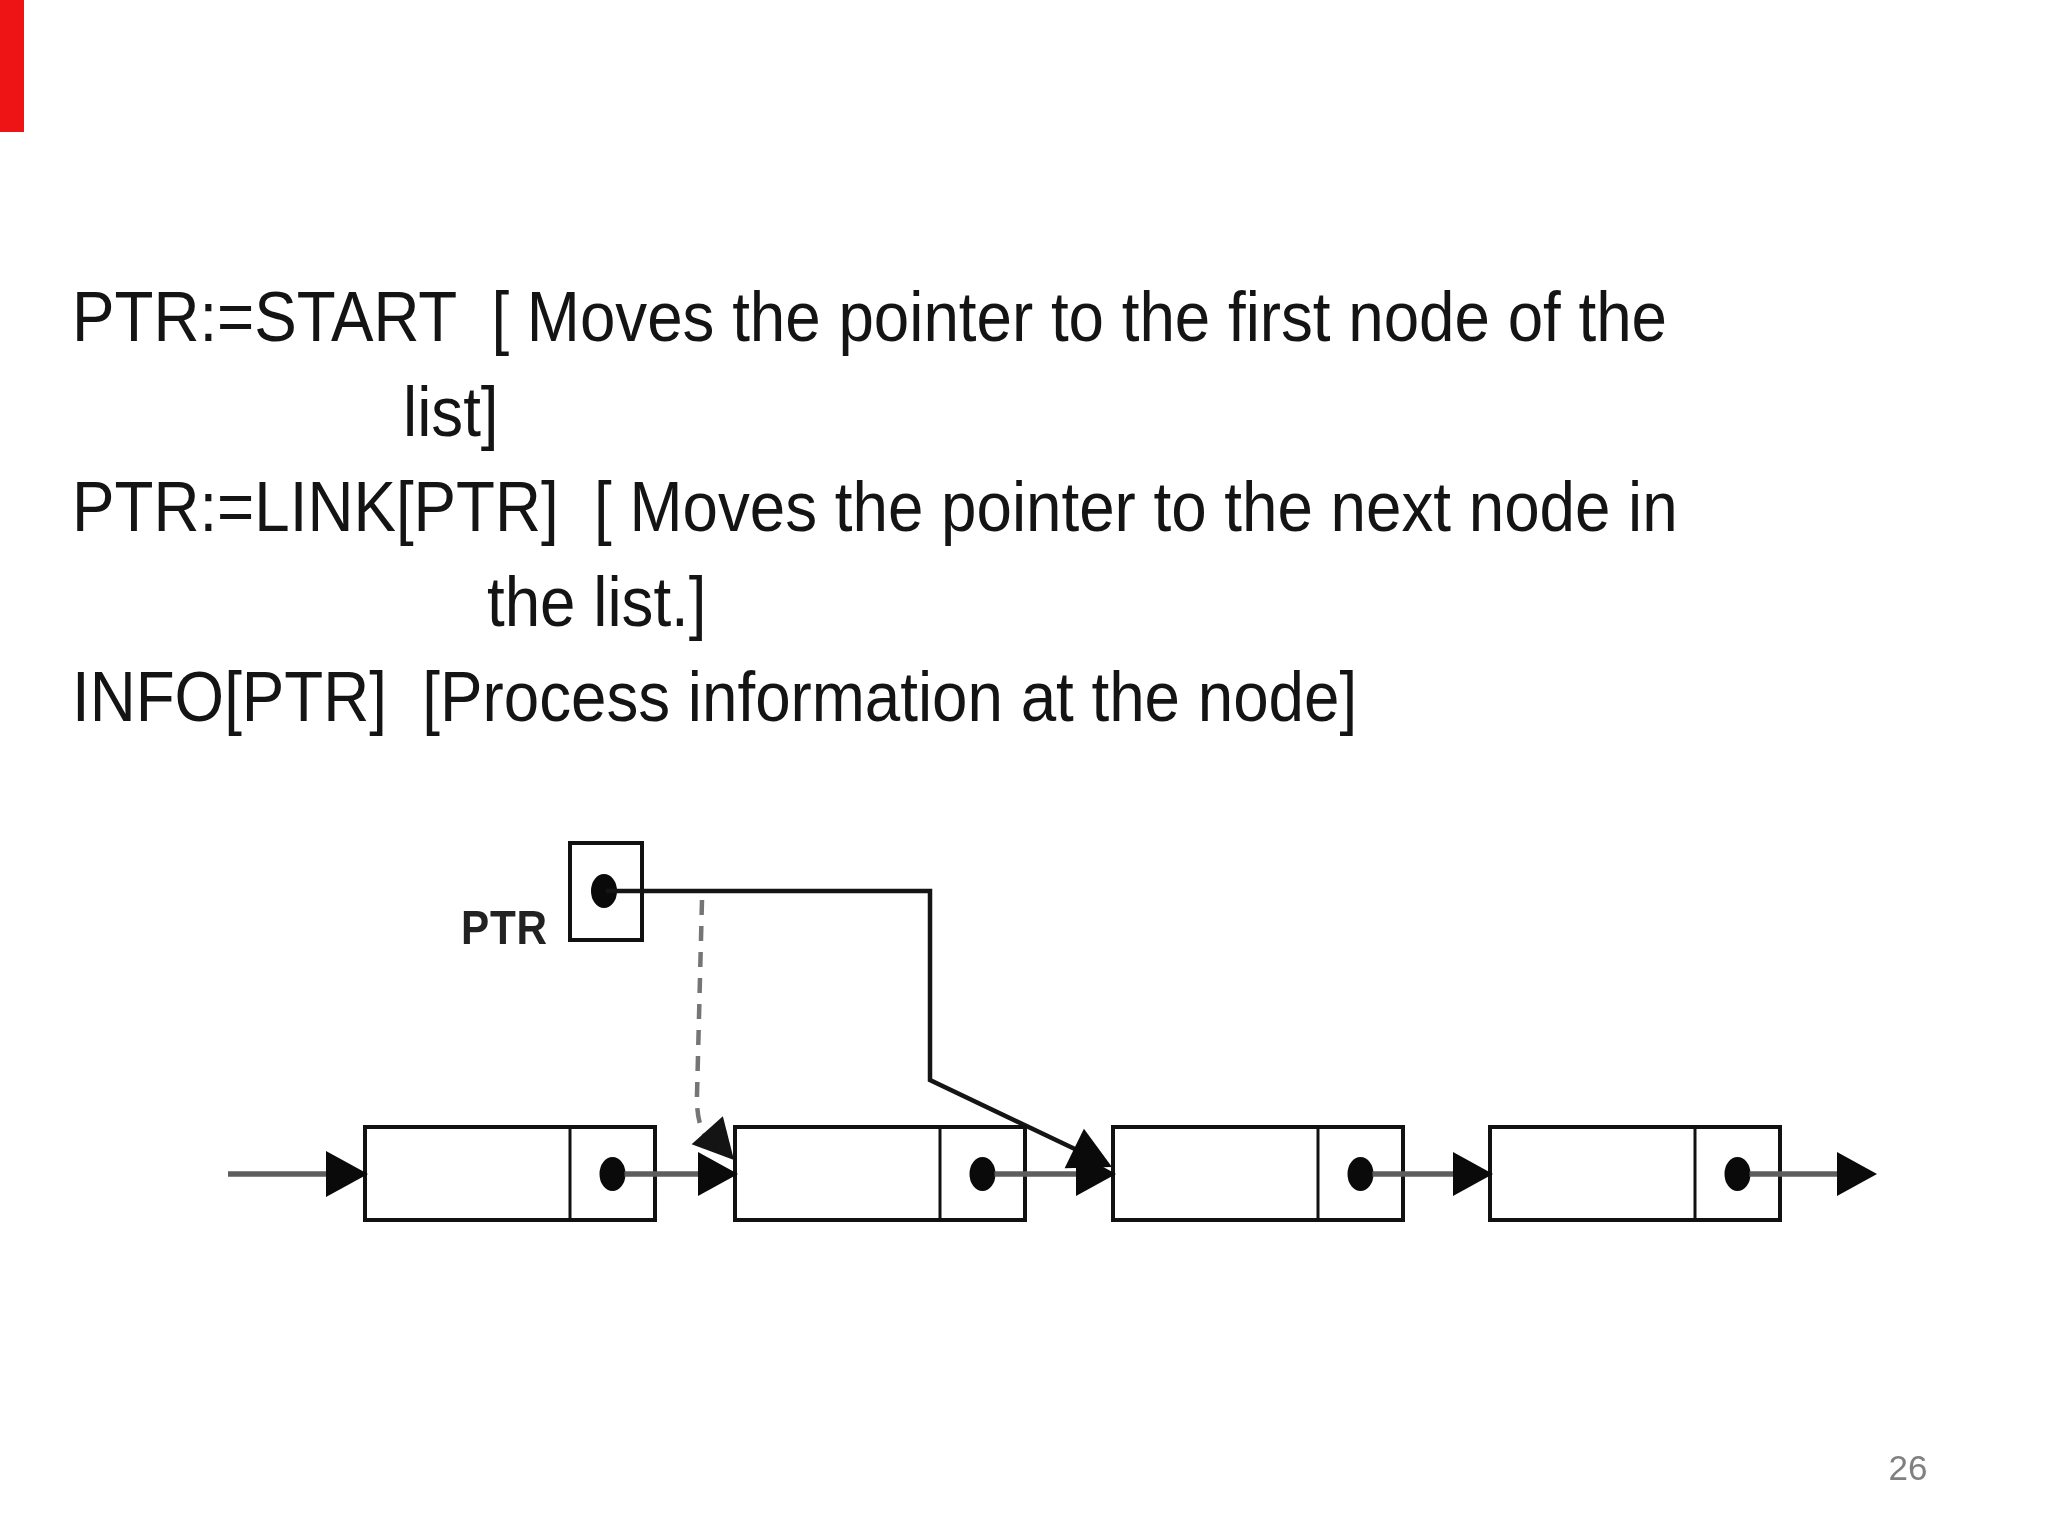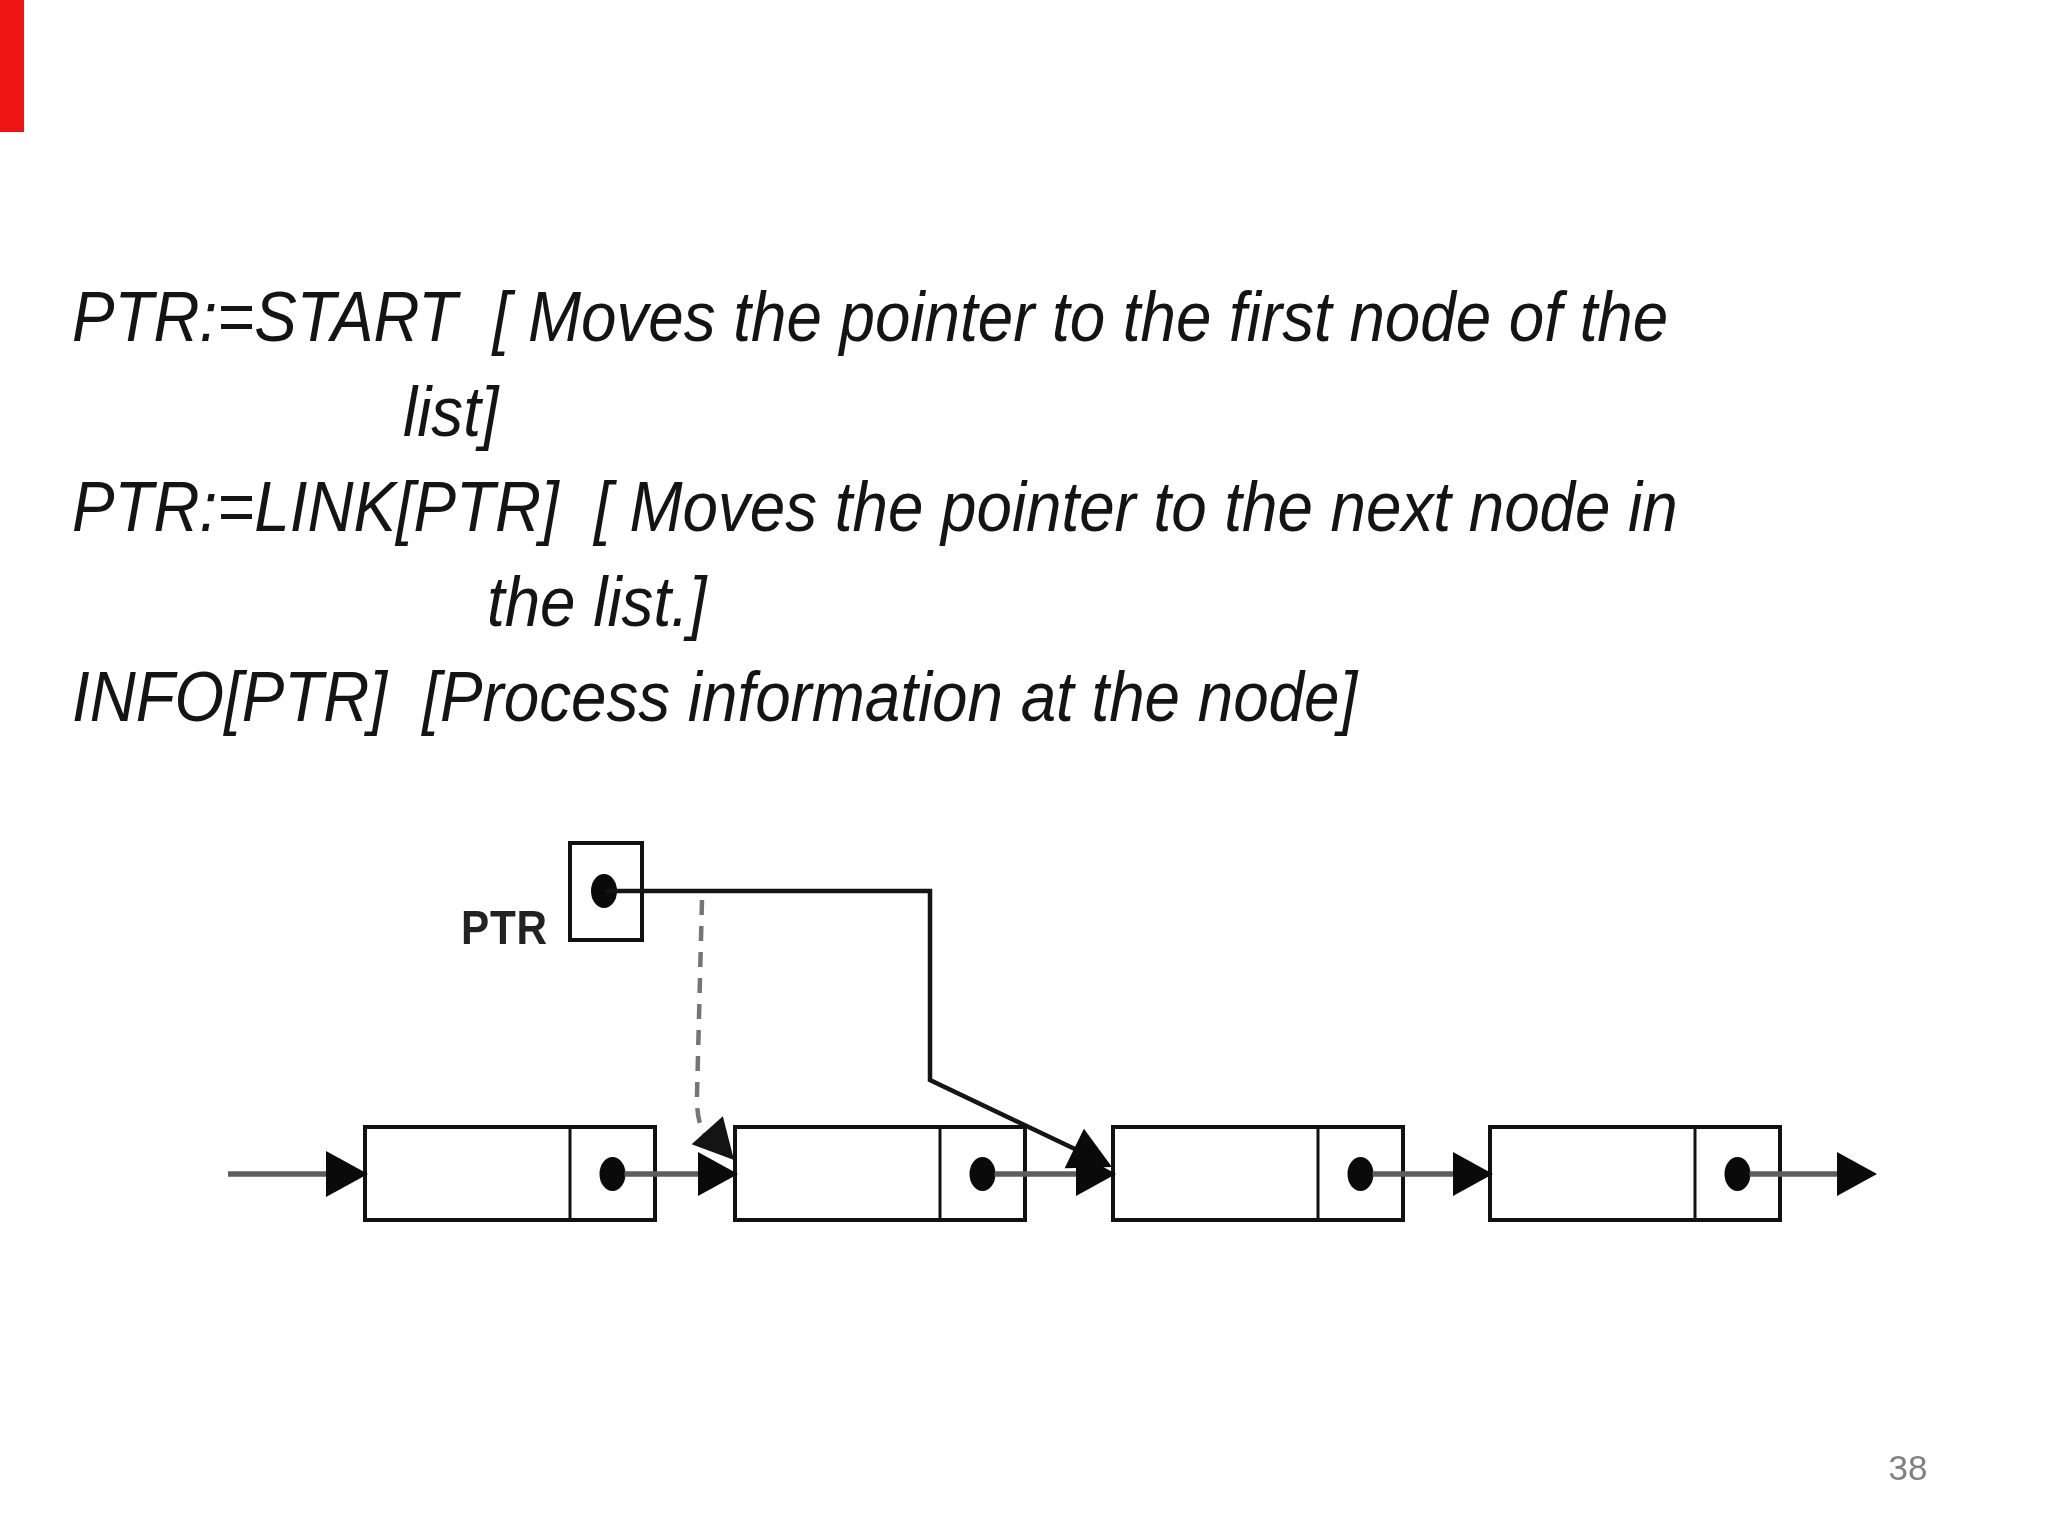--- a/index.html
+++ b/index.html
@@ -12,21 +12,20 @@
     color:#111;
   }
   .red-bar{
     position:absolute;left:0;top:0;
     width:24px;height:132px;
   }
   .text-block{
     position:absolute;
     left:72px;top:270px;
     width:1750px;
-    font-style:italic;
   }
   .code-line{
     font-size:70px;
     line-height:95px;
     white-space:pre;
     color:#141414;
     transform:scaleX(0.91);
     transform-origin:0 0;
     letter-spacing:0px;
   }
@@ -112,13 +111,13 @@
       <polygon points="1493,1174 1453,1152 1453,1196" fill="#0a0a0a"></polygon>
       <line x1="1749.5" y1="1174" x2="1847" y2="1174" stroke="#5e5e5e" stroke-width="5.5"></line>
       <polygon points="1877,1174 1837,1152 1837,1196" fill="#0a0a0a"></polygon>
       <line x1="228" y1="1174" x2="337" y2="1174" stroke="#5e5e5e" stroke-width="5.5"></line>
       <polygon points="368,1174 326,1151 326,1197" fill="#0a0a0a"></polygon>
     </g>
 </svg>
 
 <div class="ptr-label">PTR</div>
 
-<div class="page-number" style="color: rgb(128, 128, 128);">38</div>
+<div class="page-number" style="color: rgb(128, 128, 128);">26</div>
 
 </body></html>

